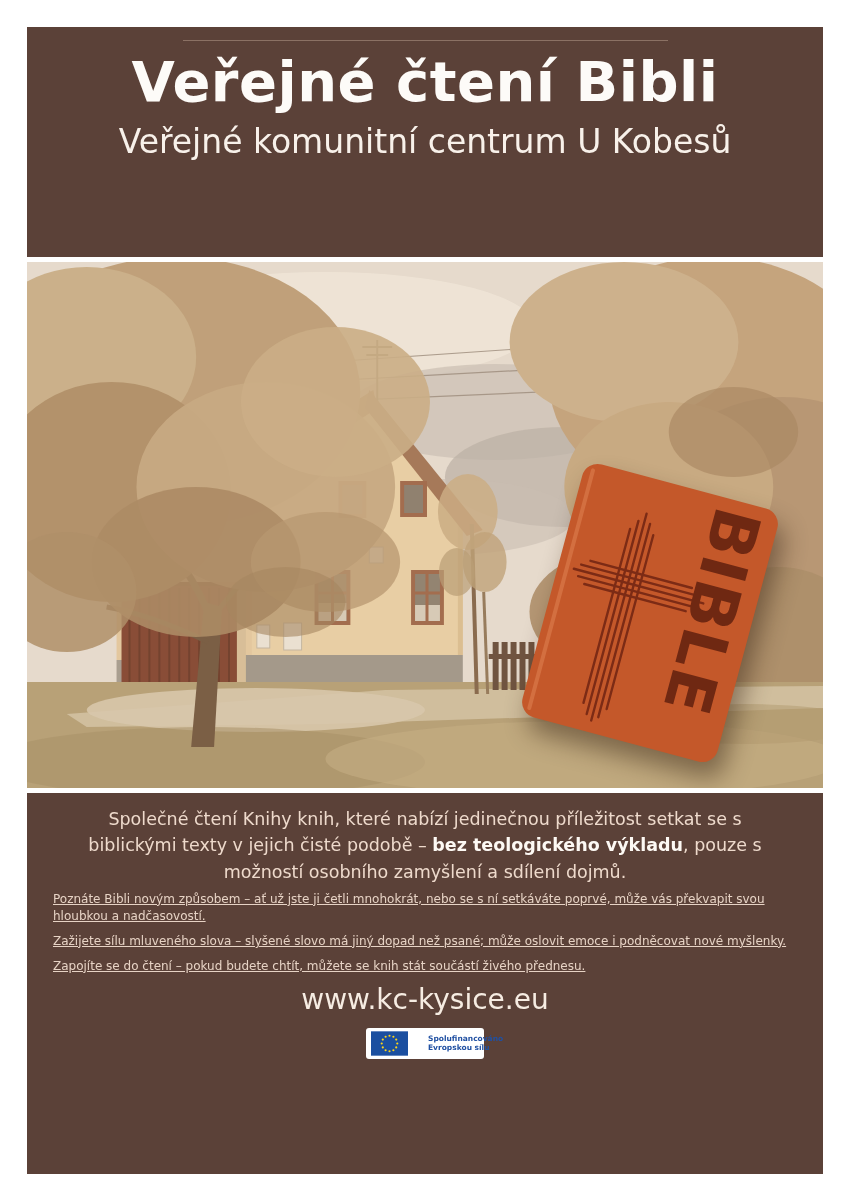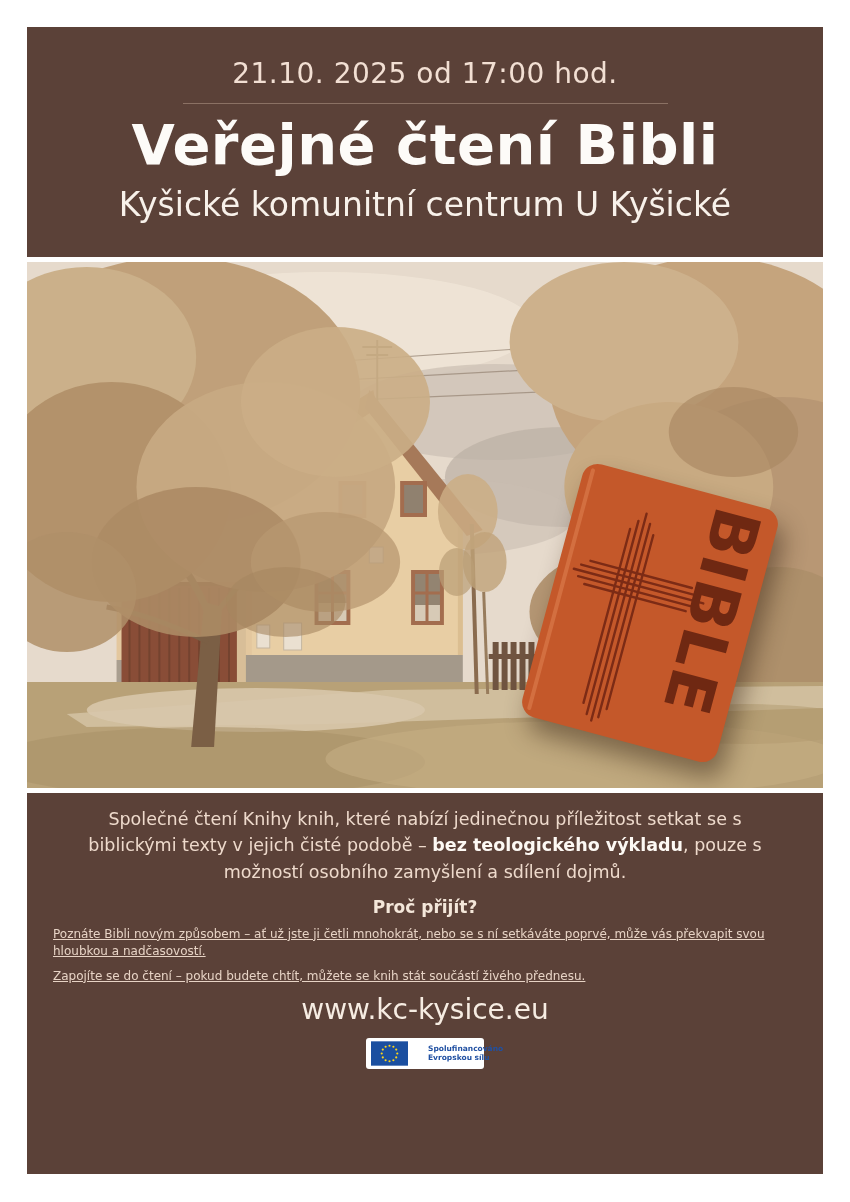--- a/index.html
+++ b/index.html
@@ -54,24 +54,23 @@
   }
   .eu-flag { display:block; width:37px; height:25px; flex:0 0 auto; }
   .eu-text { font-size:7.5px; font-weight:bold; line-height:1.3; color:#2050a2; white-space:nowrap; }
 </style>
 </head>
 <body>
 
 <div class="poster">
 
   <header class="block header-block">
-    <div class="date">21.10. 2025 od 17:00 hod.</div>
     <div class="divider"></div>
     <h1 class="title">Veřejné čtení Bibli</h1>
-    <h2 class="subtitle">Kyšické komunitní centrum U Kyšické</h2>
+    <h2 class="subtitle">Veřejné komunitní centrum U Kobesů</h2>
   </header>
 
   <div class="photo-wrap">
     <svg class="scene" viewBox="0 0 800 526" preserveAspectRatio="none">
 
       <rect x="0" y="0" width="800" height="330" fill="#e9e1d8"></rect>
       <ellipse cx="300" cy="65" rx="210" ry="55" fill="#f4ede3" opacity=".9"></ellipse>
       <ellipse cx="470" cy="150" rx="150" ry="48" fill="#cdc5be" opacity=".8"></ellipse>
       <ellipse cx="540" cy="215" rx="120" ry="50" fill="#b7afa9" opacity=".7"></ellipse>
       <ellipse cx="420" cy="255" rx="130" ry="38" fill="#c8c0b9" opacity=".6"></ellipse>
@@ -206,23 +205,23 @@
           <line x1="30" y1="120" x2="135" y2="120"></line>
         </g>
       </svg>
       <span class="book-title">BIBLE</span>
     </div>
   </div>
 
   <section class="block info-block">
     <p class="intro"><span>Společné čtení Knihy knih, které nabízí jedinečnou příležitost setkat se s biblickými texty v jejich čisté podobě – </span><b>bez teologického výkladu</b><span>, pouze s možností osobního zamyšlení a sdílení dojmů.</span></p>
 
-    <h3 class="why-heading">Proč přijít?</h3>
 
     <p class="why-item">Poznáte Bibli novým způsobem – ať už jste ji četli mnohokrát, nebo se s ní setkáváte poprvé, může vás překvapit svou hloubkou a nadčasovostí.</p>
+    <p class="why-item">Zažijete sílu mluveného slova – slyšené slovo má jiný dopad než psané; může oslovit emoce i podněcovat nové myšlenky.</p>
     <p class="why-item">Zapojíte se do čtení – pokud budete chtít, můžete se knih stát součástí živého přednesu.</p>
 
     <div class="website">www.kc-kysice.eu</div>
 
     <div class="eu-badge">
       <svg class="eu-flag" viewBox="0 0 38 25">
         <rect x="0" y="0" width="38" height="25" fill="#1b4fa0"></rect>
         <g fill="#ffd617">
           <circle cx="19" cy="4.5" r="1.1"></circle>
             <circle cx="23" cy="5.6" r="1.1"></circle>

